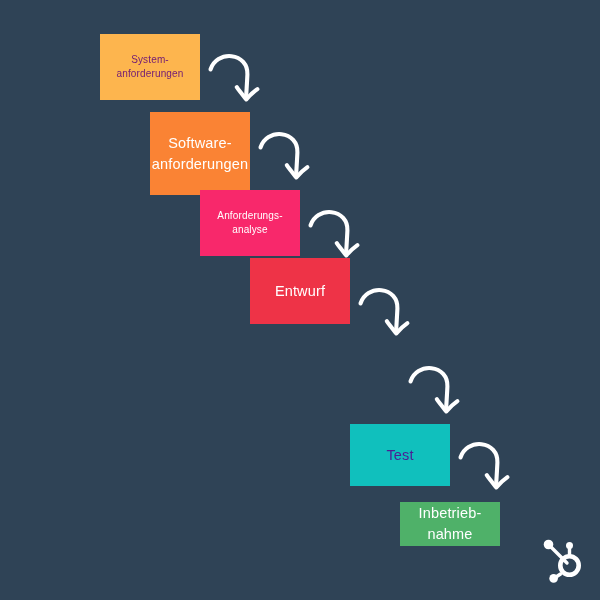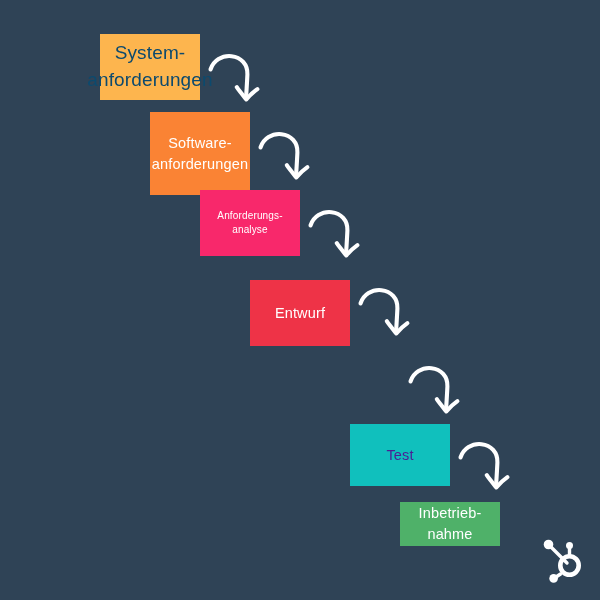--- a/index.html
+++ b/index.html
@@ -51,32 +51,32 @@
     height: 48px;
   }
   #brand-logo svg { display: block; }
 </style>
 </head>
 <body>
 
 <div id="diagram-canvas" style="width: 600px; height: 600px; background: rgb(47, 67, 86);">
 
   <div class="phase-box" style="left: 100px; top: 34px; width: 100px; height: 66px; background: rgb(253, 181, 78);">
-    <span class="phase-label" style="color: #0c4a6e; font-size: 19px;">System-
+    <span class="phase-label" style="color: #701a75; font-size: 10px;">System-
 anforderungen</span>
   </div>
   <div class="phase-box" style="left: 150px; top: 112px; width: 100px; height: 83px; background: rgb(250, 131, 52);">
     <span class="phase-label" style="color: rgb(255, 255, 255); font-size: 14.5px;">Software-
 anforderungen</span>
   </div>
   <div class="phase-box" style="left: 200px; top: 190px; width: 100px; height: 66px; background: rgb(248, 40, 107);">
     <span class="phase-label" style="color: #ffffff; font-size: 10px;">Anforderungs-
 analyse</span>
   </div>
-  <div class="phase-box" style="left: 250px; top: 280px; width: 100px; height: 66px; background: rgb(238, 51, 71);">
+  <div class="phase-box" style="left: 250px; top: 258px; width: 100px; height: 66px; background: rgb(238, 51, 71);">
     <span class="phase-label" style="color: rgb(255, 255, 255); font-size: 14.5px;">Entwurf</span>
   </div>
   <div class="phase-box" style="left: 350px; top: 424px; width: 100px; height: 62px; background: rgb(16, 192, 189);">
     <span class="phase-label" style="color: #4c1d95; font-size: 14.5px;">Test</span>
   </div>
   <div class="phase-box" style="left: 400px; top: 502px; width: 100px; height: 44px; background: rgb(79, 177, 105);">
     <span class="phase-label" style="color: rgb(255, 255, 255); font-size: 14.5px;">Inbetrieb-
 nahme</span>
   </div>
 

